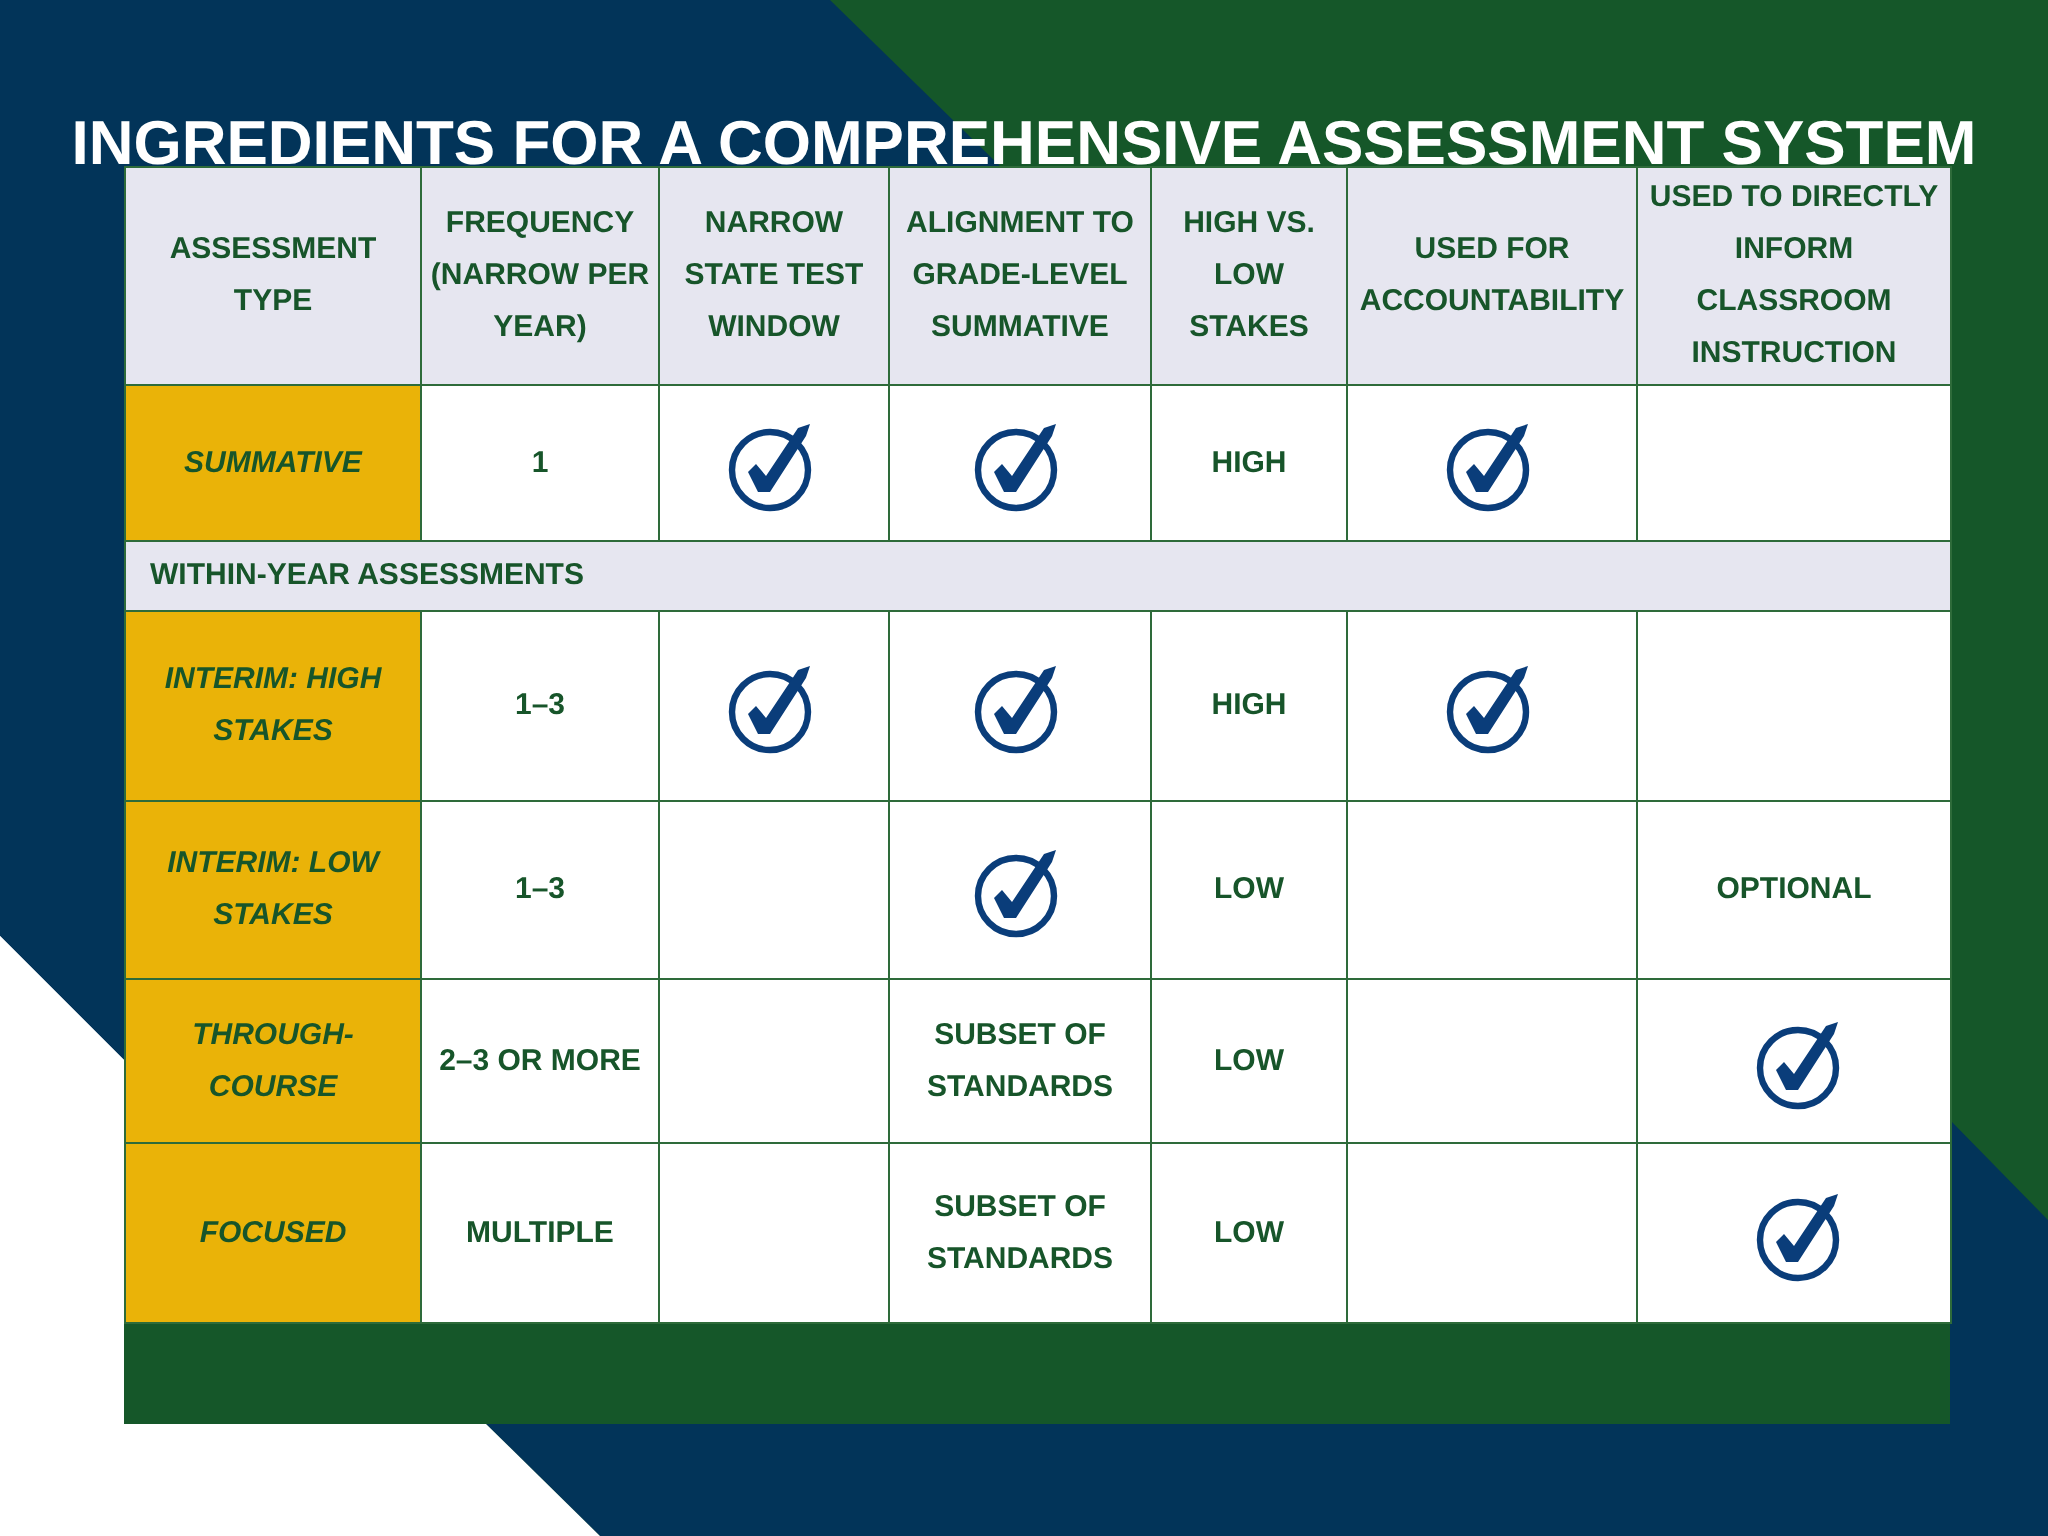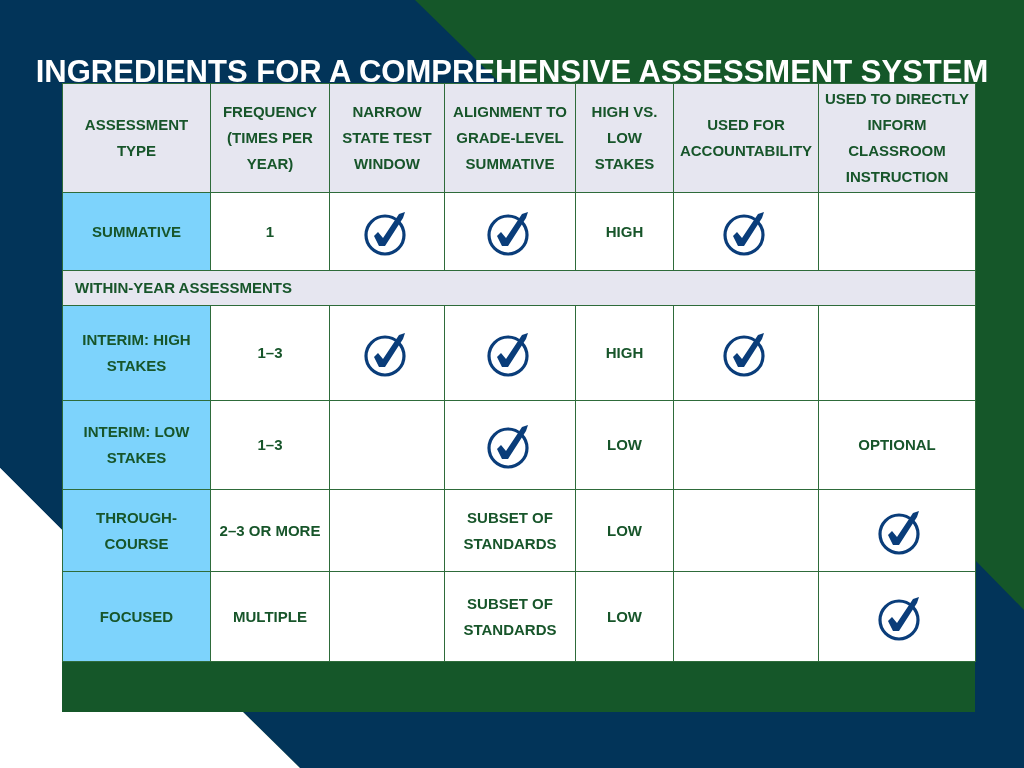--- a/index.html
+++ b/index.html
@@ -22,21 +22,21 @@
       background: #ffffff;
     }
     table.grid td, table.grid th {
       border: 1.5px solid #2e6b3a;
       color: #17552a; font-weight: bold; font-size: 15px;
       text-align: center; vertical-align: middle;
       line-height: 26px; padding: 0 2px;
       font-family: "Liberation Sans", "DejaVu Sans", sans-serif;
     }
     table.grid th { background: #e6e6f0; }
-    table.grid td.type { background: #7dd3fc; }
+    table.grid td.type { background: #eab308; font-style: italic; }
     table.grid tr.section td {
       background: #e6e6f0; text-align: left; padding-left: 12px;
       height: 34px;
       margin-top: 36px;
     }
     .check { display: inline-block; width: 48px; height: 48px; vertical-align: middle; }
     .check svg { width: 48px; height: 48px; display: block; }
   </style>
 </head>
 <body>
@@ -60,21 +60,21 @@
       <col style="width:119px">
       <col style="width:115px">
       <col style="width:131px">
       <col style="width:98px">
       <col style="width:145px">
       <col style="width:157px">
   </colgroup>
   <thead>
     <tr style="height:109px">
       <th>ASSESSMENT TYPE</th>
-      <th>FREQUENCY (TIMES PER YEAR)</th>
+      <th>FREQUENCY (NARROW PER YEAR)</th>
       <th>NARROW STATE TEST WINDOW</th>
       <th>ALIGNMENT TO GRADE-LEVEL SUMMATIVE</th>
       <th>HIGH VS. LOW STAKES</th>
       <th>USED FOR ACCOUNTABILITY</th>
       <th>USED TO DIRECTLY INFORM CLASSROOM INSTRUCTION</th>
     </tr>
   </thead>
   <tbody id="tbody">
       <tr style="height: 78px;">
         <td class="type">SUMMATIVE</td>

